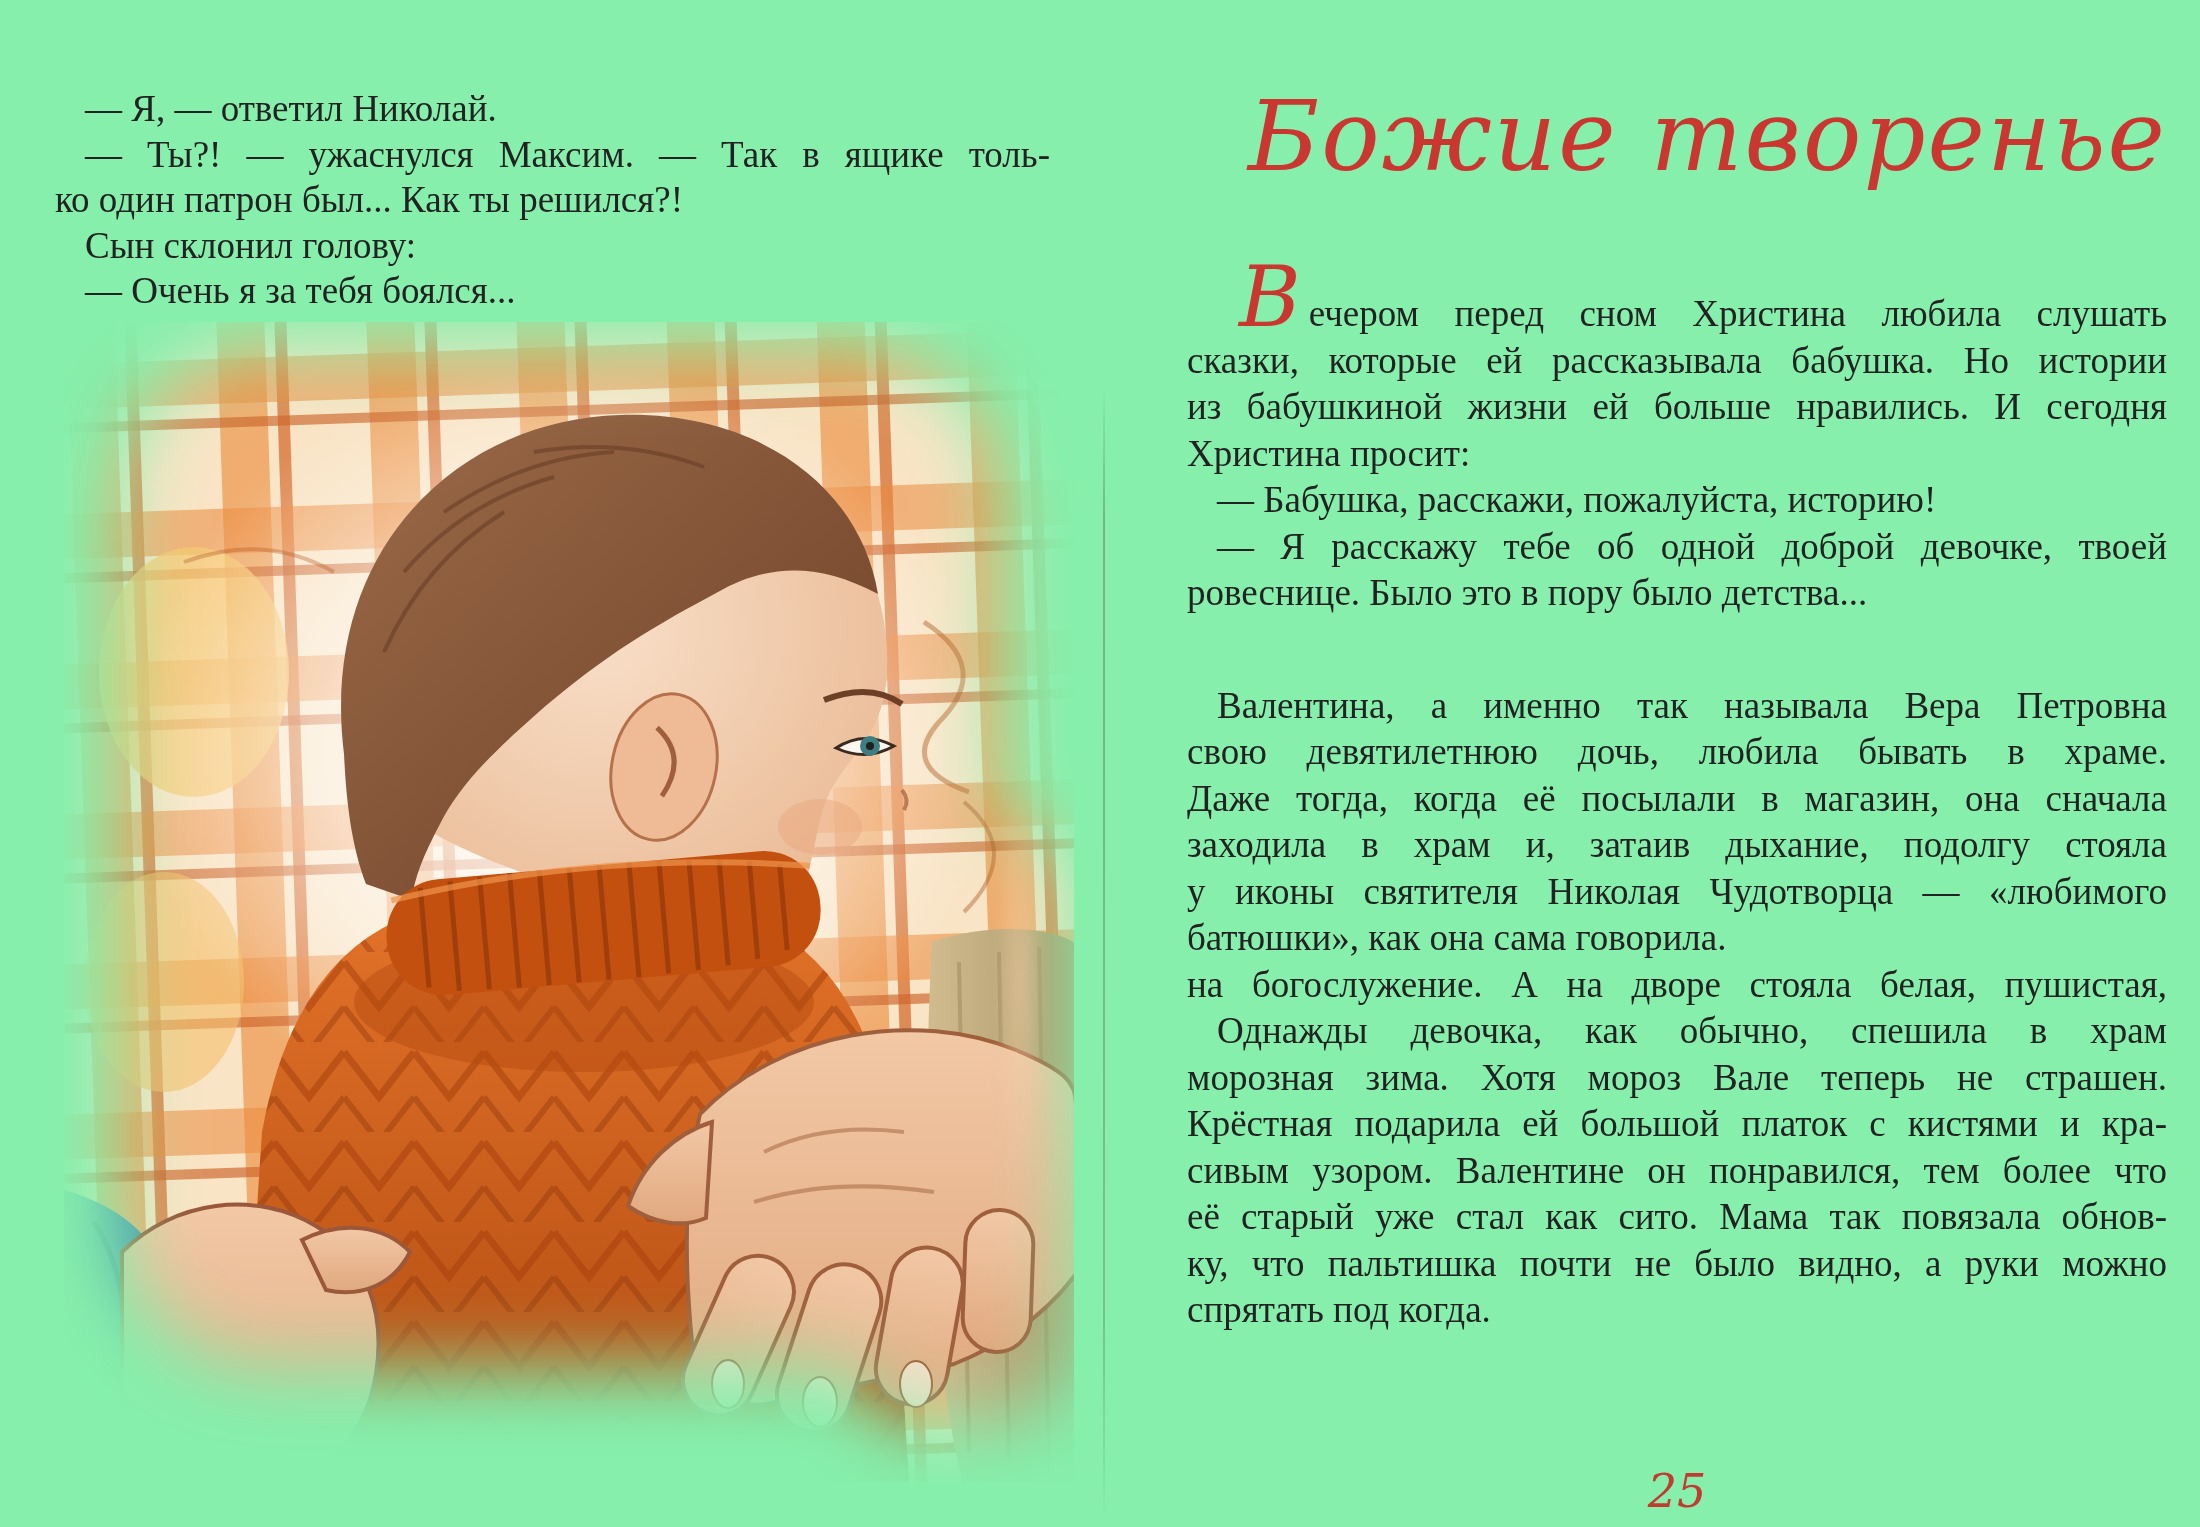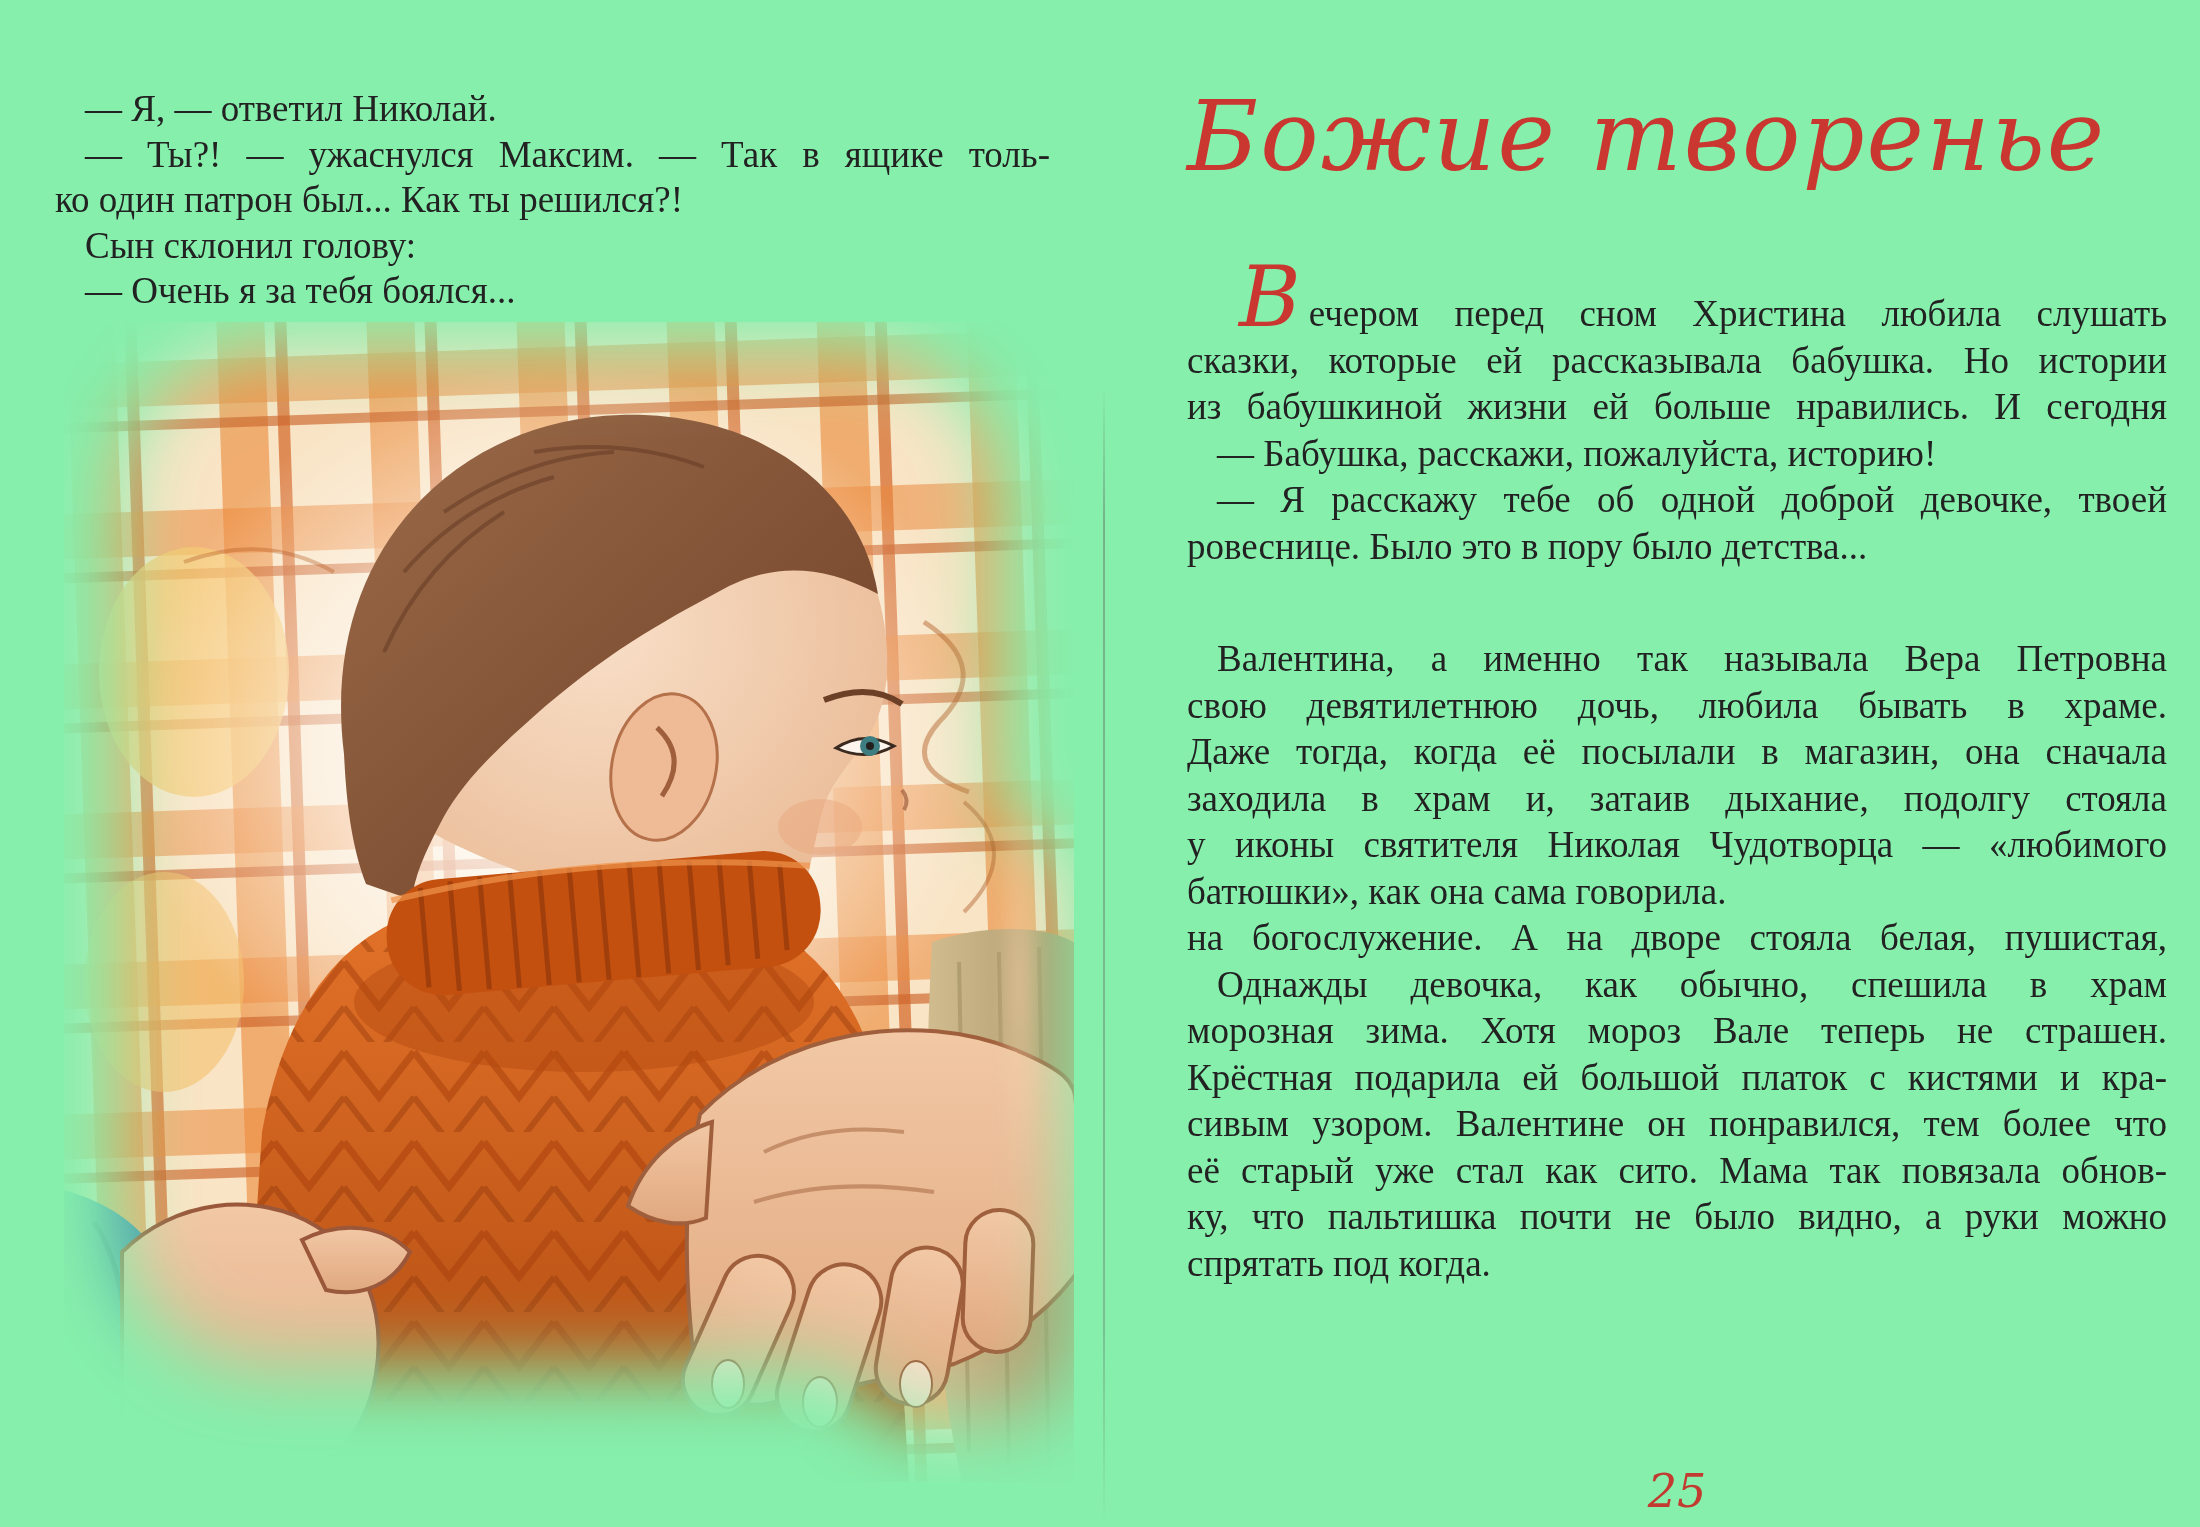--- a/index.html
+++ b/index.html
@@ -18,21 +18,21 @@
     position:absolute;left:1103px;top:385px;width:2px;height:1142px;
     background:linear-gradient(to bottom,rgba(90,80,75,0) 0%,rgba(90,80,75,.38) 12%,rgba(90,80,75,.30) 82%,rgba(90,80,75,0) 100%);
   }
   .gutter-smudge{
     position:absolute;left:995px;top:770px;width:50px;height:430px;border-radius:50%;
     background:radial-gradient(closest-side,rgba(248,205,165,.55),rgba(248,205,165,0));
     filter:blur(6px);
   }
   
   .chapter-title{
-    position:absolute;left:1187px;top:62px;width:980px;text-align:left;
+    position:absolute;left:1187px;top:62px;width:980px;text-align:right;
     font-family:"DejaVu Serif",serif;font-style:italic;font-size:97px;line-height:150px;
     letter-spacing:2px;color:#ca3730;
   }
   .right-text{position:absolute;left:1187px;top:291px;width:980px;}
   .bl{font-size:37px;line-height:46.5px;white-space:nowrap;}
   .bl.j{white-space:normal;text-align:justify;text-align-last:justify;}
   .bl.ind{padding-left:30px;}
   .bl.first{padding-left:52px;}
   .dropcap{
     font-family:"DejaVu Serif",serif;font-style:italic;font-size:84px;line-height:1px;
@@ -196,20 +196,21 @@
   <div class="gutter-smudge"></div>
   <div class="gutter"></div>
 
   <div>
     <div class="chapter-title">Божие творенье</div>
 
     <div class="right-text">
       <div class="bl first j"><span class="dropcap">В</span><span>ечером перед сном Христина любила слушать</span></div>
       <div class="bl j">сказки, которые ей рассказывала бабушка. Но истории</div>
       <div class="bl j">из бабушкиной жизни ей больше нравились. И сегодня</div>
+      <div class="bl">Христина просит:</div>
       <div class="bl ind">— Бабушка, расскажи, пожалуйста, историю!</div>
       <div class="bl ind j">— Я расскажу тебе об одной доброй девочке, твоей</div>
       <div class="bl">ровеснице. Было это в пору было детства...</div>
 
       <div class="sect-gap"></div>
 
       <div class="bl ind j">Валентина, а именно так называла Вера Петровна</div>
       <div class="bl j">свою девятилетнюю дочь, любила бывать в храме.</div>
       <div class="bl j">Даже тогда, когда её посылали в магазин, она сначала</div>
       <div class="bl j">заходила в храм и, затаив дыхание, подолгу стояла</div>

